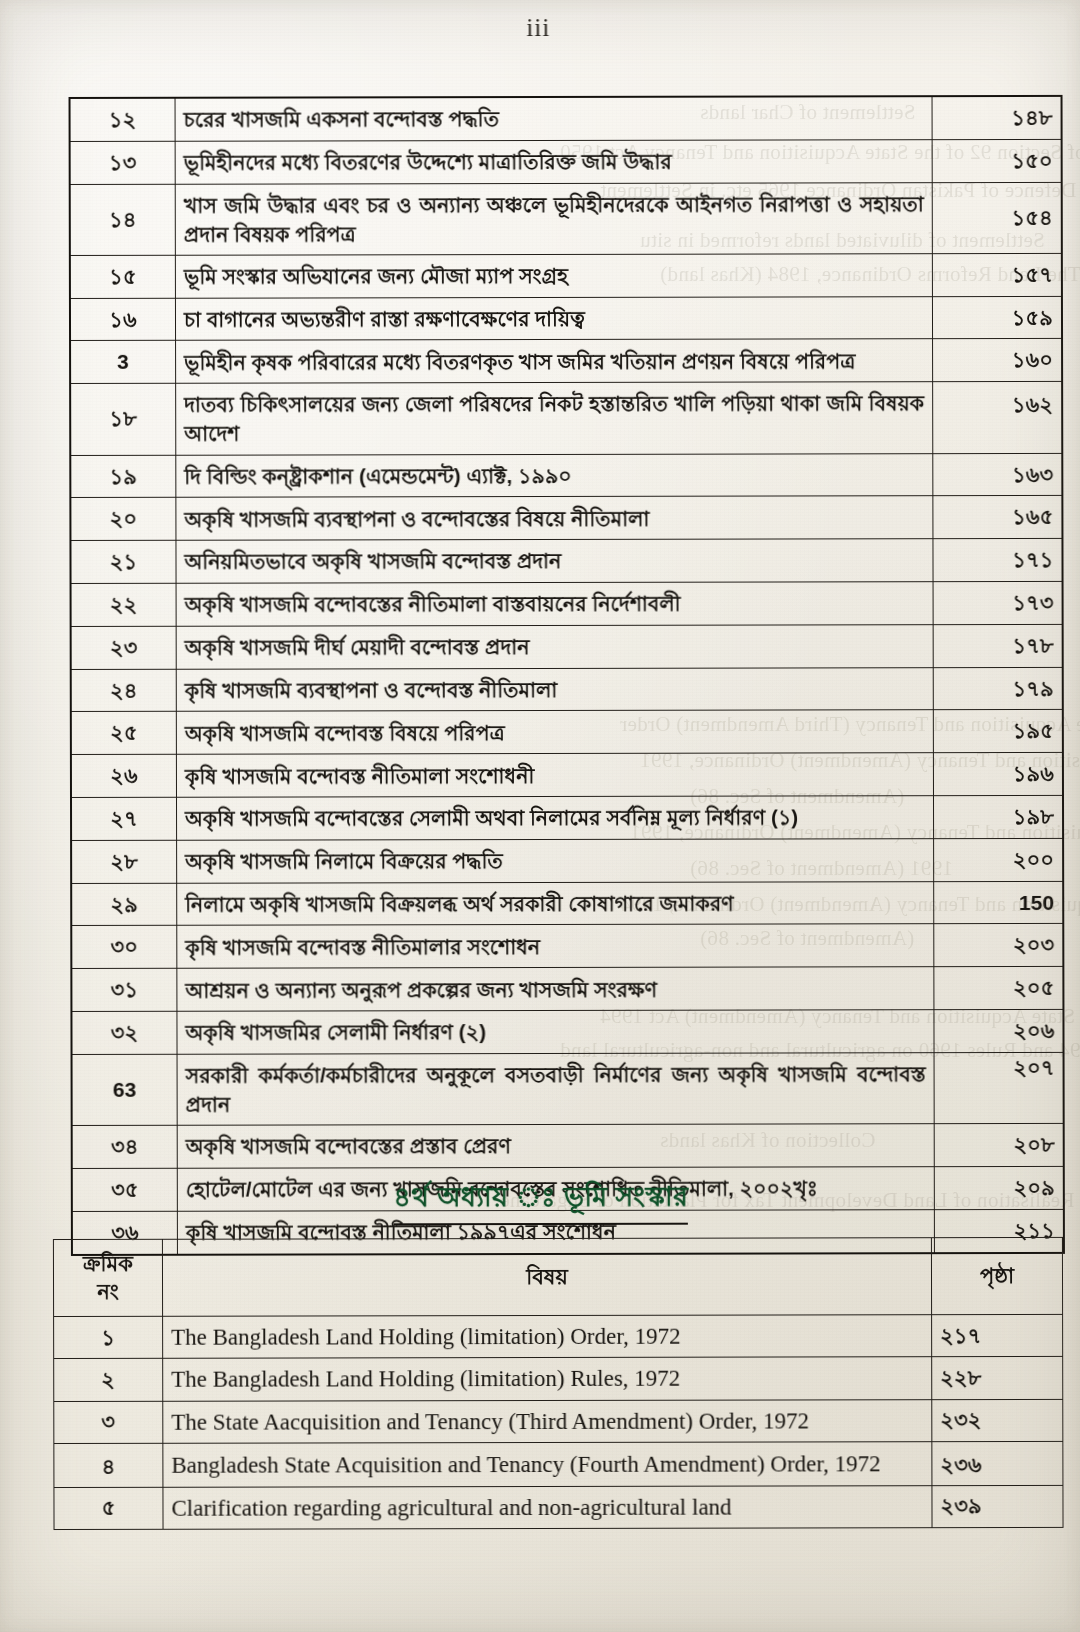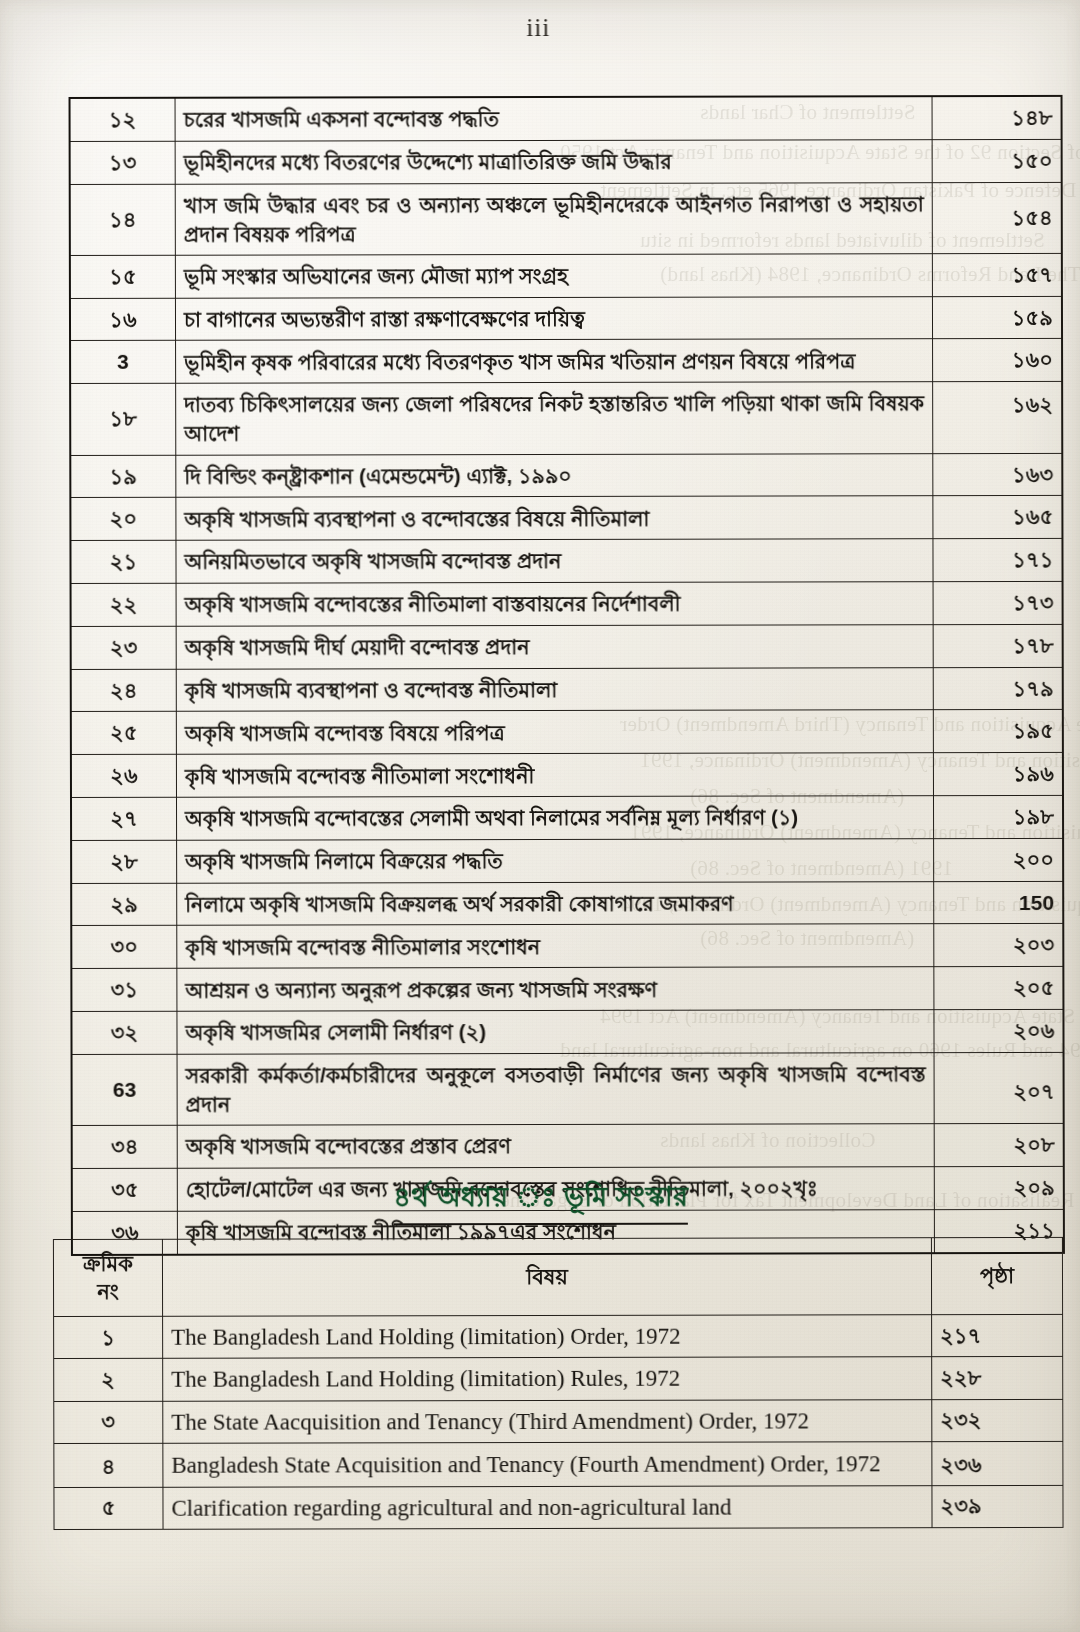--- a/index.html
+++ b/index.html
@@ -291,21 +291,21 @@
           <td class="col-pg bn bn-pg">২০৫</td>
         </tr>
         <tr>
           <td class="col-sl bn bn-sl">৩২</td>
           <td class="col-sub bn just">অকৃষি খাসজমির সেলামী নির্ধারণ (২)</td>
           <td class="col-pg bn bn-pg">২০৬</td>
         </tr>
         <tr>
           <td class="col-sl bn bn-sl">63</td>
           <td class="col-sub bn just">সরকারী কর্মকর্তা/কর্মচারীদের অনুকূলে বসতবাড়ী নির্মাণের জন্য অকৃষি খাসজমি বন্দোবস্ত প্রদান</td>
-          <td class="col-pg bn bn-pg" style="vertical-align:top; padding-top:24px;">২০৭</td>
+          <td class="col-pg bn bn-pg" style="vertical-align:top; padding-top:0;">২০৭</td>
         </tr>
         <tr>
           <td class="col-sl bn bn-sl">৩৪</td>
           <td class="col-sub bn just">অকৃষি খাসজমি বন্দোবস্তের প্রস্তাব প্রেরণ</td>
           <td class="col-pg bn bn-pg">২০৮</td>
         </tr>
         <tr>
           <td class="col-sl bn bn-sl">৩৫</td>
           <td class="col-sub bn just">হোটেল/মোটেল এর জন্য খাসজমি বন্দোবস্তের সংশোধিত নীতিমালা, ২০০২খৃঃ</td>
           <td class="col-pg bn bn-pg">২০৯</td>

